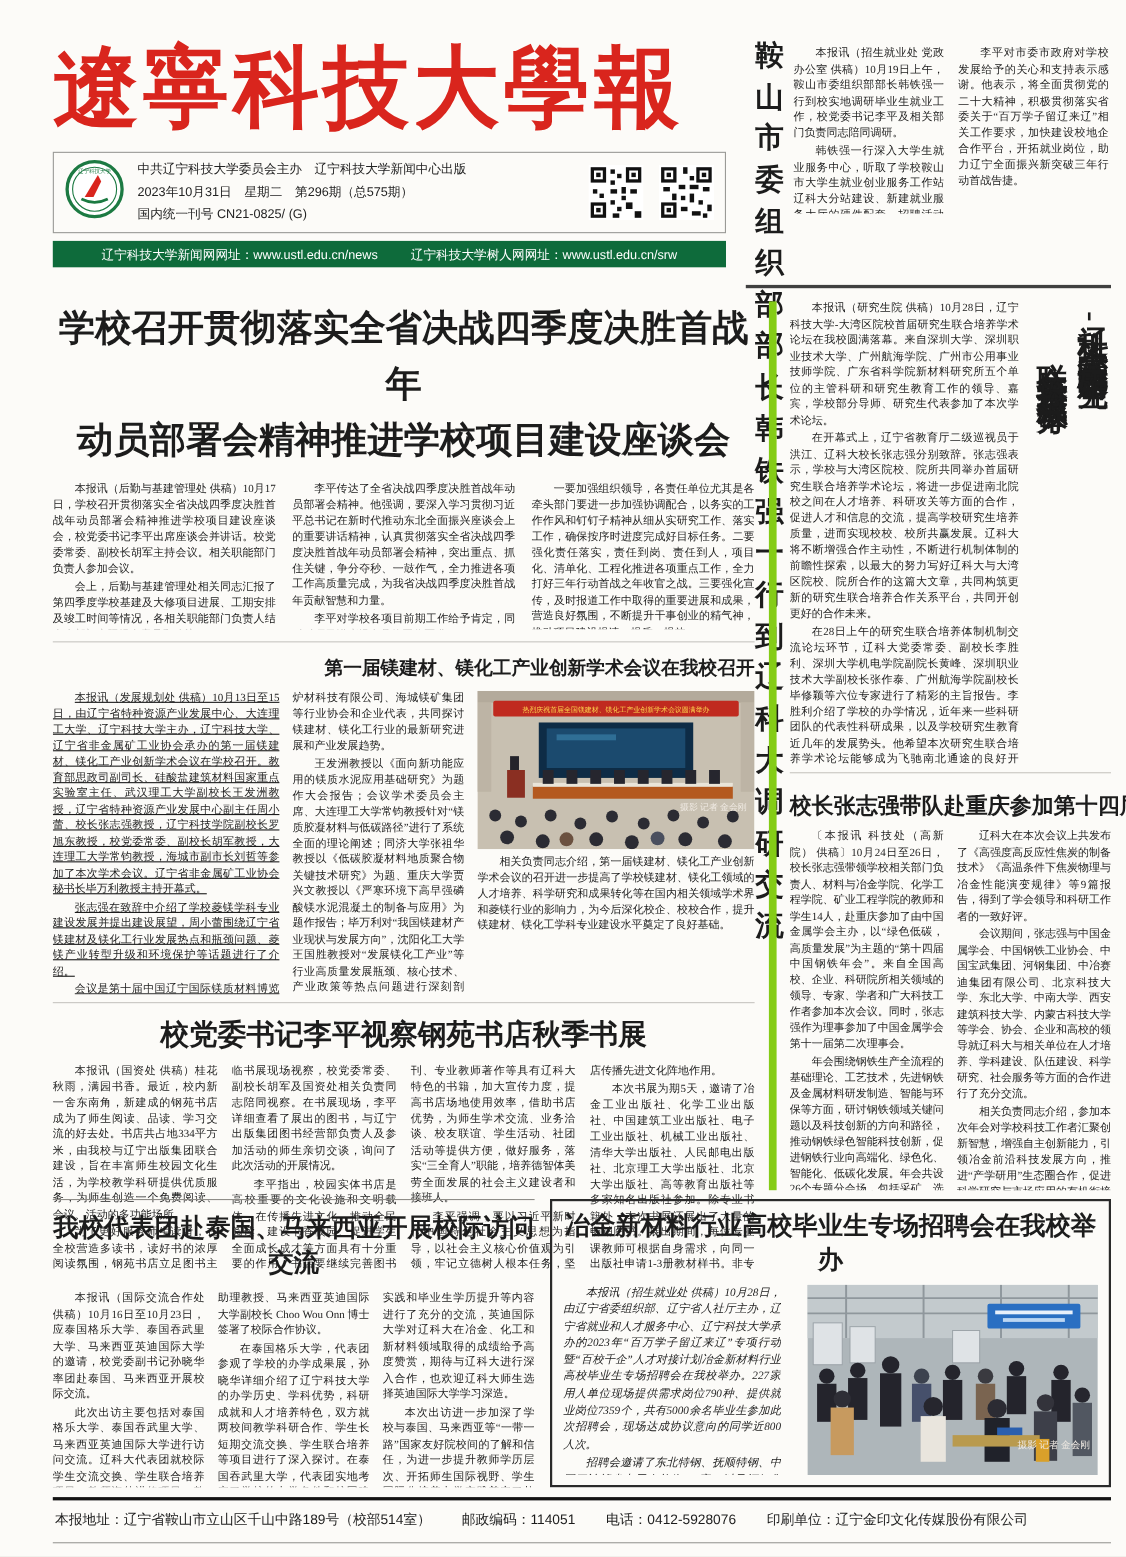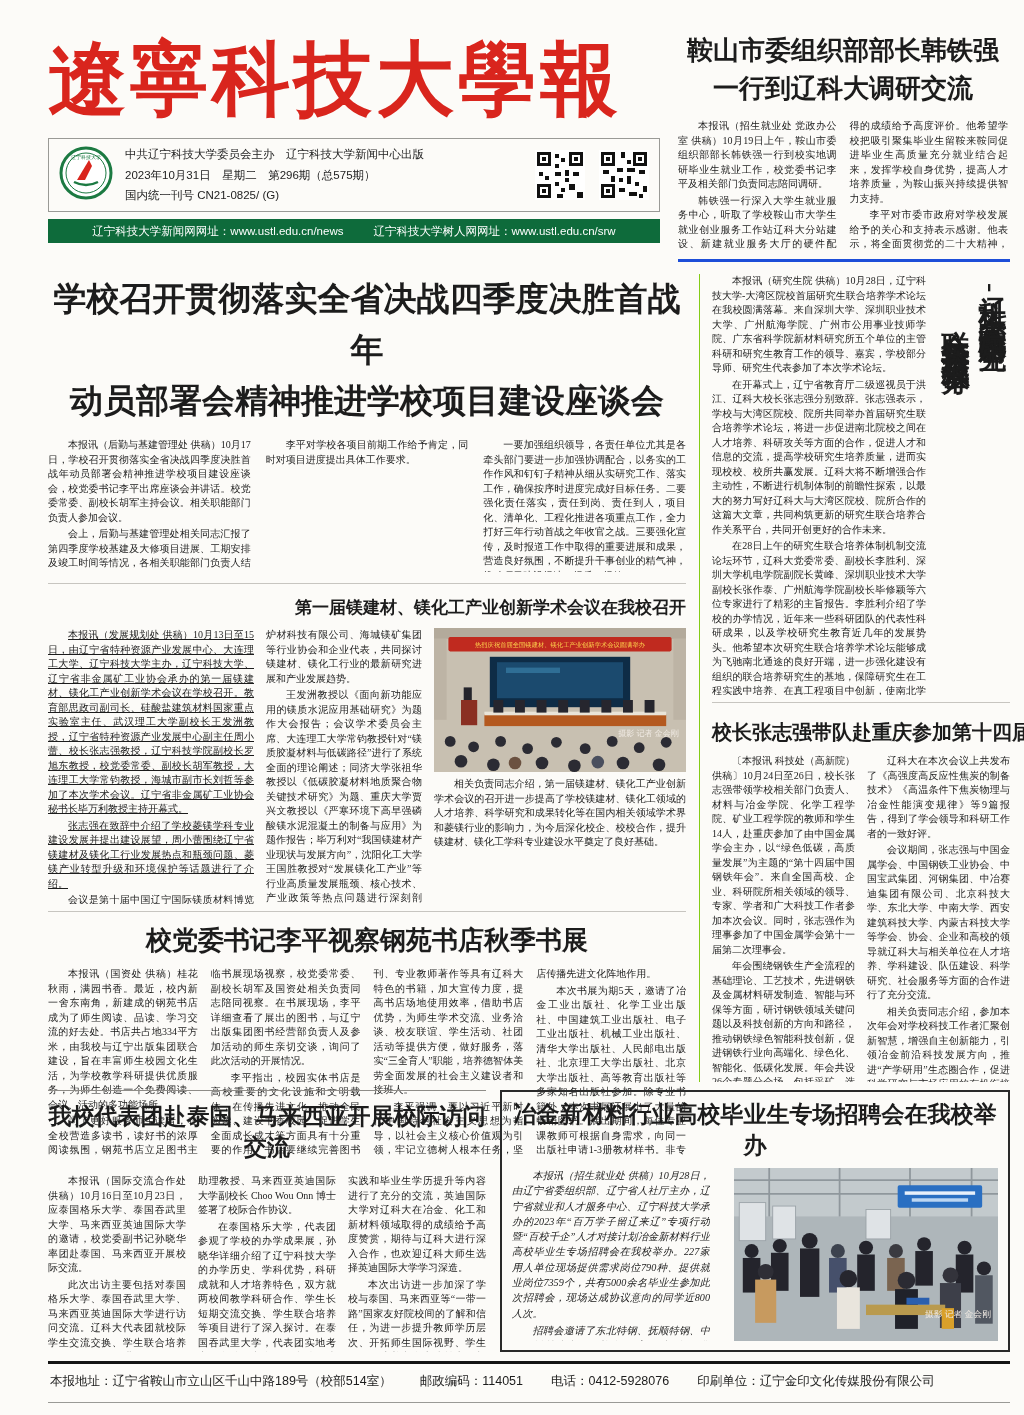--- a/index.html
+++ b/index.html
@@ -16,29 +16,29 @@
   .m-title{color:#d9251d;font-weight:900;font-size:78px;line-height:1.38;letter-spacing:4px;
            transform:scaleY(1.04);white-space:nowrap;}
   .info-box{border:1px solid #9a9a96;display:flex;align-items:center;gap:12px;
             padding:5px 10px;height:62px;margin-top:4px;}
   .info-lines{flex:1;font-family:"Liberation Sans","DejaVu Sans",sans-serif;
               font-size:11.5px;line-height:1.75;color:#222;}
   .qrs{display:flex;gap:14px;align-items:center;}
   .green-bar{margin-top:7px;background:#0e6b3b;color:#fff;
              font-family:"Liberation Sans",sans-serif;font-size:11.5px;
              display:flex;justify-content:center;gap:30px;padding:5px 0 4px;}
-  .article-a{flex:1;border-bottom:3px solid #1d4ed8;padding:4px 2px 8px 0;
-             display:flex;flex-direction:column;}
+  .article-a{flex:1;border-bottom:3px solid #404040;padding:4px 2px 8px 0;
+             display:flex;flex-direction:row;}
   .a-title{font-size:26px;font-weight:900;text-align:center;line-height:1.45;margin-top:2px;}
   .a-body{display:flex;gap:13px;margin-top:12px;height:152px;overflow:hidden;}
   .a-body>div{flex:1;}
   
   .mid-row{display:flex;gap:13px;flex:1;margin-top:12px;min-height:0;}
   .left-col{width:638px;flex:none;display:flex;flex-direction:column;}
-  .right-col{flex:1;border-left:1px solid #84cc16;padding-left:12px;
+  .right-col{flex:1;border-left:7px solid #84cc16;padding-left:12px;
              display:flex;flex-direction:column;min-width:0;}
   .b-title{font-size:33px;font-weight:900;text-align:center;line-height:1.55;}
   .b-body{display:flex;gap:15px;margin:11px 0 4px;height:134px;overflow:hidden;}
   .b-body>div{flex:1;}
   .c-title{font-size:17px;font-weight:700;text-align:right;margin:5px 0 9px;}
   .c-body{display:flex;gap:12px;height:276px;overflow:hidden;}
   .c-col1{width:206px;flex:none;text-decoration:underline;}
   .c-col2{width:156px;flex:none;}
   .c-col3{flex:1;display:flex;flex-direction:column;min-width:0;}
   .photo{position:relative;flex:none;}
@@ -175,41 +175,41 @@
       <div class="a-title">
         <div>鞍山市委组织部部长韩铁强</div>
         <div>一行到辽科大调研交流</div>
       </div>
       <div class="a-body body-text">
         <div>
             <p>本报讯（招生就业处 党政办公室 供稿）10月19日上午，鞍山市委组织部部长韩铁强一行到校实地调研毕业生就业工作，校党委书记李平及相关部门负责同志陪同调研。</p>
             <p>韩铁强一行深入大学生就业服务中心，听取了学校鞍山市大学生就业创业服务工作站辽科大分站建设、新建就业服务大厅的硬件配套、招聘活动组织、毕业生留鞍就业情况的介绍，并与负责同志进行了充分交流。</p>
           </div>
         <div>
-            <p class="noindent">得的成绩给予高度评价。他希望学校把吸引聚集毕业生留鞍来鞍同促进毕业生高质量充分就业结合起来，发挥学校自身优势，提高人才培养质量，为鞍山振兴持续提供智力支持。</p>
             <p>李平对市委市政府对学校发展给予的关心和支持表示感谢。他表示，将全面贯彻党的二十大精神，积极贯彻落实省委关于“百万学子留辽来辽”相关工作要求，加快建设校地企合作平台，开拓就业岗位，助力辽宁全面振兴新突破三年行动首战告捷。</p>
           </div>
       </div>
     </div>
   </div>
 
   <div class="mid-row">
 
     <div class="left-col">
       <div>
         <div class="b-title">
           <div>学校召开贯彻落实全省决战四季度决胜首战年</div>
           <div>动员部署会精神推进学校项目建设座谈会</div>
         </div>
         <div class="b-body body-text">
           <div>
               <p>本报讯（后勤与基建管理处 供稿）10月17日，学校召开贯彻落实全省决战四季度决胜首战年动员部署会精神推进学校项目建设座谈会，校党委书记李平出席座谈会并讲话。校党委常委、副校长胡军主持会议。相关职能部门负责人参加会议。</p>
               <p>会上，后勤与基建管理处相关同志汇报了第四季度学校基建及大修项目进展、工期安排及竣工时间等情况，各相关职能部门负责人结合本部门实际提出意见和建议。</p>
             </div>
           <div>
+              <p>李平传达了全省决战四季度决胜首战年动员部署会精神。他强调，要深入学习贯彻习近平总书记在新时代推动东北全面振兴座谈会上的重要讲话精神，认真贯彻落实全省决战四季度决胜首战年动员部署会精神，突出重点、抓住关键，争分夺秒、一鼓作气，全力推进各项工作高质量完成，为我省决战四季度决胜首战年贡献智慧和力量。</p>
               <p>李平对学校各项目前期工作给予肯定，同时对项目进度提出具体工作要求。</p>
             </div>
           <div>
               <p>一要加强组织领导，各责任单位尤其是各牵头部门要进一步加强协调配合，以务实的工作作风和钉钉子精神从细从实研究工作、落实工作，确保按序时进度完成好目标任务。二要强化责任落实，责任到岗、责任到人，项目化、清单化、工程化推进各项重点工作，全力打好三年行动首战之年收官之战。三要强化宣传，及时报道工作中取得的重要进展和成果，营造良好氛围，不断提升干事创业的精气神，推动项目建设提速、提质、提效。</p>
             </div>
         </div>
       </div>
 
       <div class="hr"></div>
 

